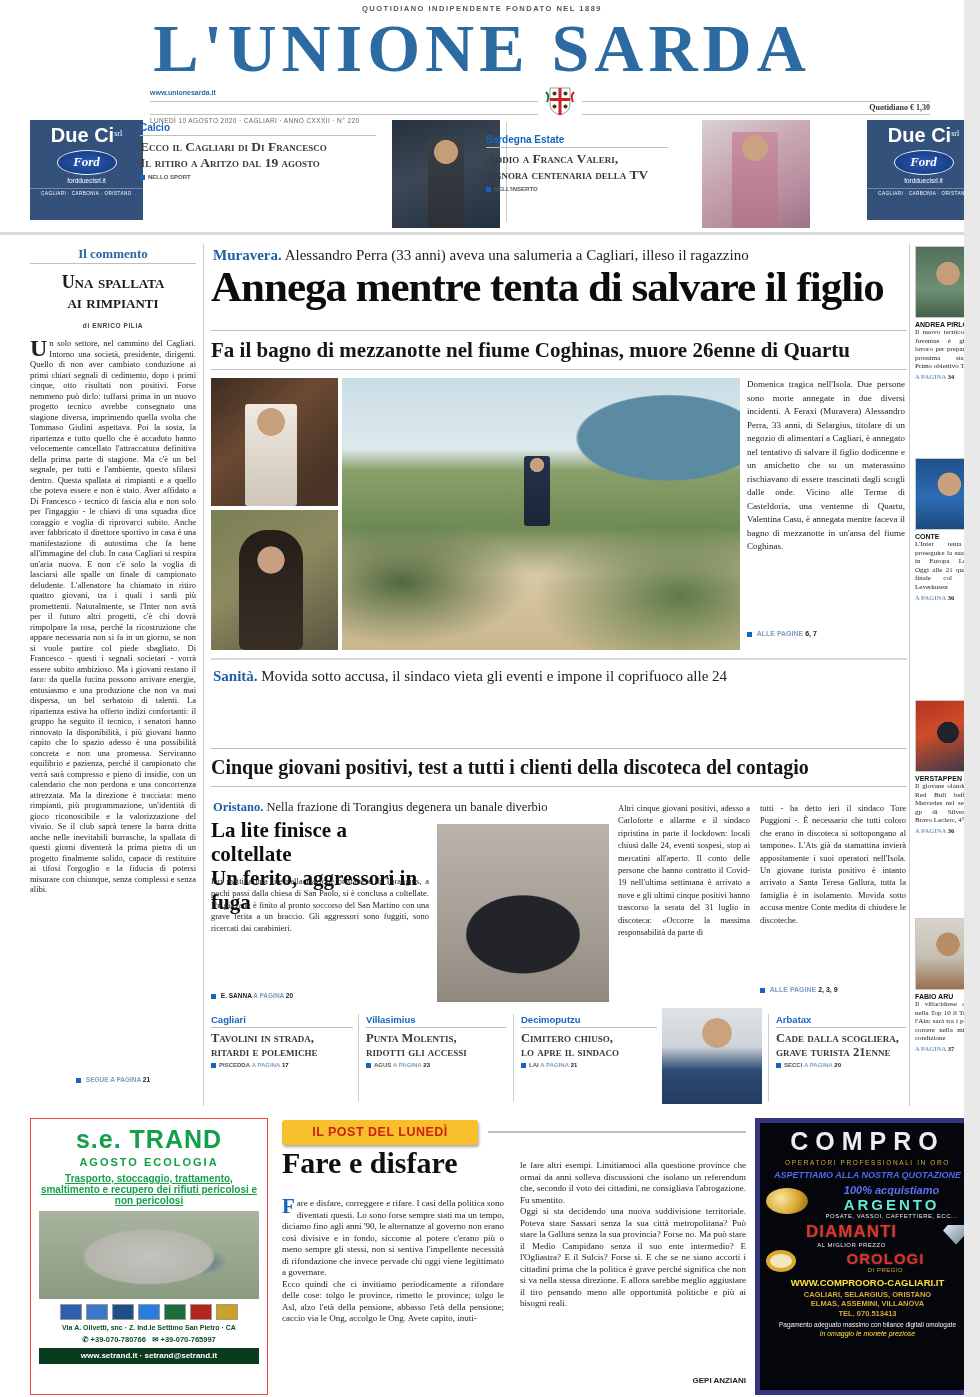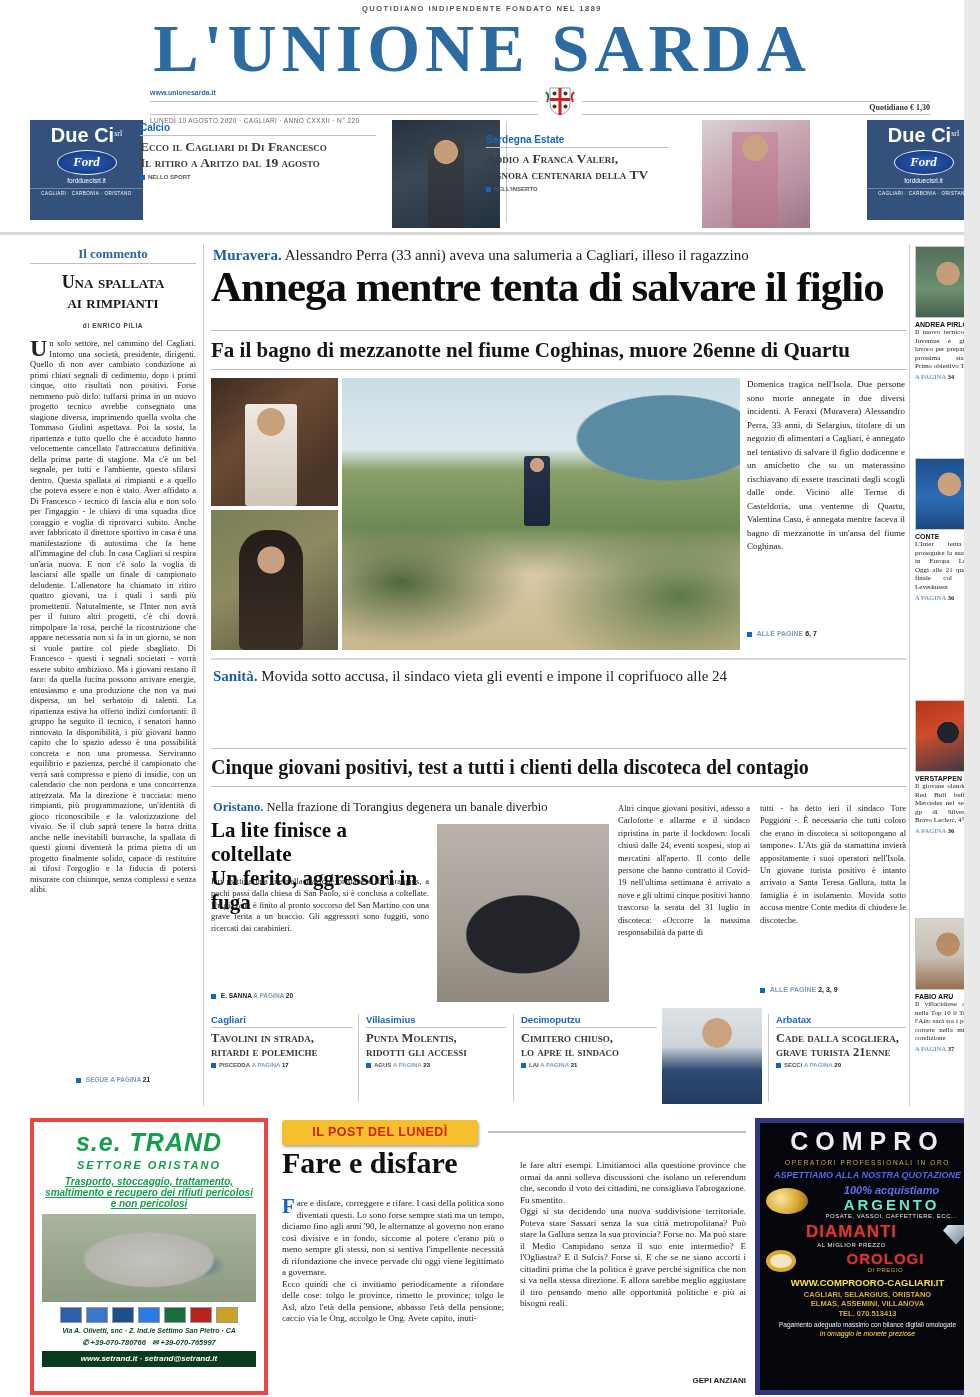--- a/index.html
+++ b/index.html
@@ -65,21 +65,21 @@
   .rail-item{position:absolute;left:915px;width:66px;}
   .rail-photo{width:66px;height:72px;border:1px solid #c9c9c9;box-sizing:border-box;}
   .rail-name{font-family:"Liberation Sans",sans-serif;font-weight:bold;font-size:7px;color:#111;margin-top:3px;}
   .rail-text{font-size:7px;line-height:8.6px;color:#222;text-align:justify;}
   .rail-ref{font-size:6.5px;margin-top:2px;}
   .post-box{background:#f6bf2c;border-radius:3px;box-shadow:1px 2px 3px rgba(0,0,0,.35);
             color:#d21f14;font-family:"Liberation Sans",sans-serif;font-weight:bold;font-size:12.5px;
             line-height:25px;text-align:center;letter-spacing:.5px;}
   .post-col{font-size:9px;line-height:11.5px;color:#222;}
   .post-col1::first-letter{font-size:21px;font-weight:bold;float:left;line-height:17px;padding-right:2px;color:#1565c0;}
-  .setrand{background:#ffffff;border:4px solid #ef4444;box-sizing:border-box;padding:6px 8px;text-align:center;font-style:italic;}
+  .setrand{background:#ffffff;border:1px solid #ef4444;box-sizing:border-box;padding:6px 8px;text-align:center;}
   .st-logo{color:#14a04a;font-family:"Liberation Sans",sans-serif;font-weight:bold;font-size:25px;letter-spacing:1px;}
   .st-sub{color:#14a04a;font-family:"Liberation Sans",sans-serif;font-weight:bold;font-size:11px;letter-spacing:2px;margin-top:2px;}
   .st-body{color:#18a14c;font-family:"Liberation Sans",sans-serif;font-weight:bold;font-size:10px;line-height:11px;
            text-decoration:underline;margin-top:5px;}
   .st-addr{color:#0c4d26;font-family:"Liberation Sans",sans-serif;font-weight:bold;font-size:7px;margin-top:4px;}
   .st-bar{background:#0a3b1e;color:#fff;font-family:"Liberation Sans",sans-serif;font-weight:bold;font-size:8px;
           line-height:16px;margin-top:4px;}
   .certs{display:flex;justify-content:center;gap:4px;margin-top:5px;}
   .cert{width:20px;height:14px;border:1px solid #999;}
   .oro{background:#05050c;border:5px solid #33387e;box-sizing:border-box;text-align:center;
@@ -295,21 +295,21 @@
   </div>
   <div class="rail-item" style="top:918px;">
     <div class="photo rail-photo ph-aru"></div>
     <div class="rail-name">FABIO ARU</div>
     <div class="rail-text">Il villacidrese chiude nella Top 10 il Tour de l'Ain: sarà tra i pochi a correre nella migliore condizione</div>
     <div class="rail-ref"><span class="pgref-lab">A PAGINA</span> <span class="pgref-num">37</span></div>
   </div>
 
   <div class="abs setrand" style="top:1118px;left:30px;width:238px;height:277px;">
     <div class="st-logo">s.e. TRAND</div>
-    <div class="st-sub">SETTORE ORISTANO</div>
+    <div class="st-sub">AGOSTO ECOLOGIA</div>
     <div class="st-body">Trasporto, stoccaggio, trattamento, smaltimento e recupero dei rifiuti pericolosi e non pericolosi</div>
     <div class="photo ph-aerial" style="width:100%;height:88px;margin-top:5px;"></div>
     <div class="certs">
       <div class="cert" style="background:#2d5fae;"></div>
       <div class="cert" style="background:#3a77c9;"></div>
       <div class="cert" style="background:#1f4f8a;"></div>
       <div class="cert" style="background:#2a7de0;"></div>
       <div class="cert" style="background:#1b6e3a;"></div>
       <div class="cert" style="background:#b3261e;"></div>
       <div class="cert" style="background:#c9a227;"></div>

